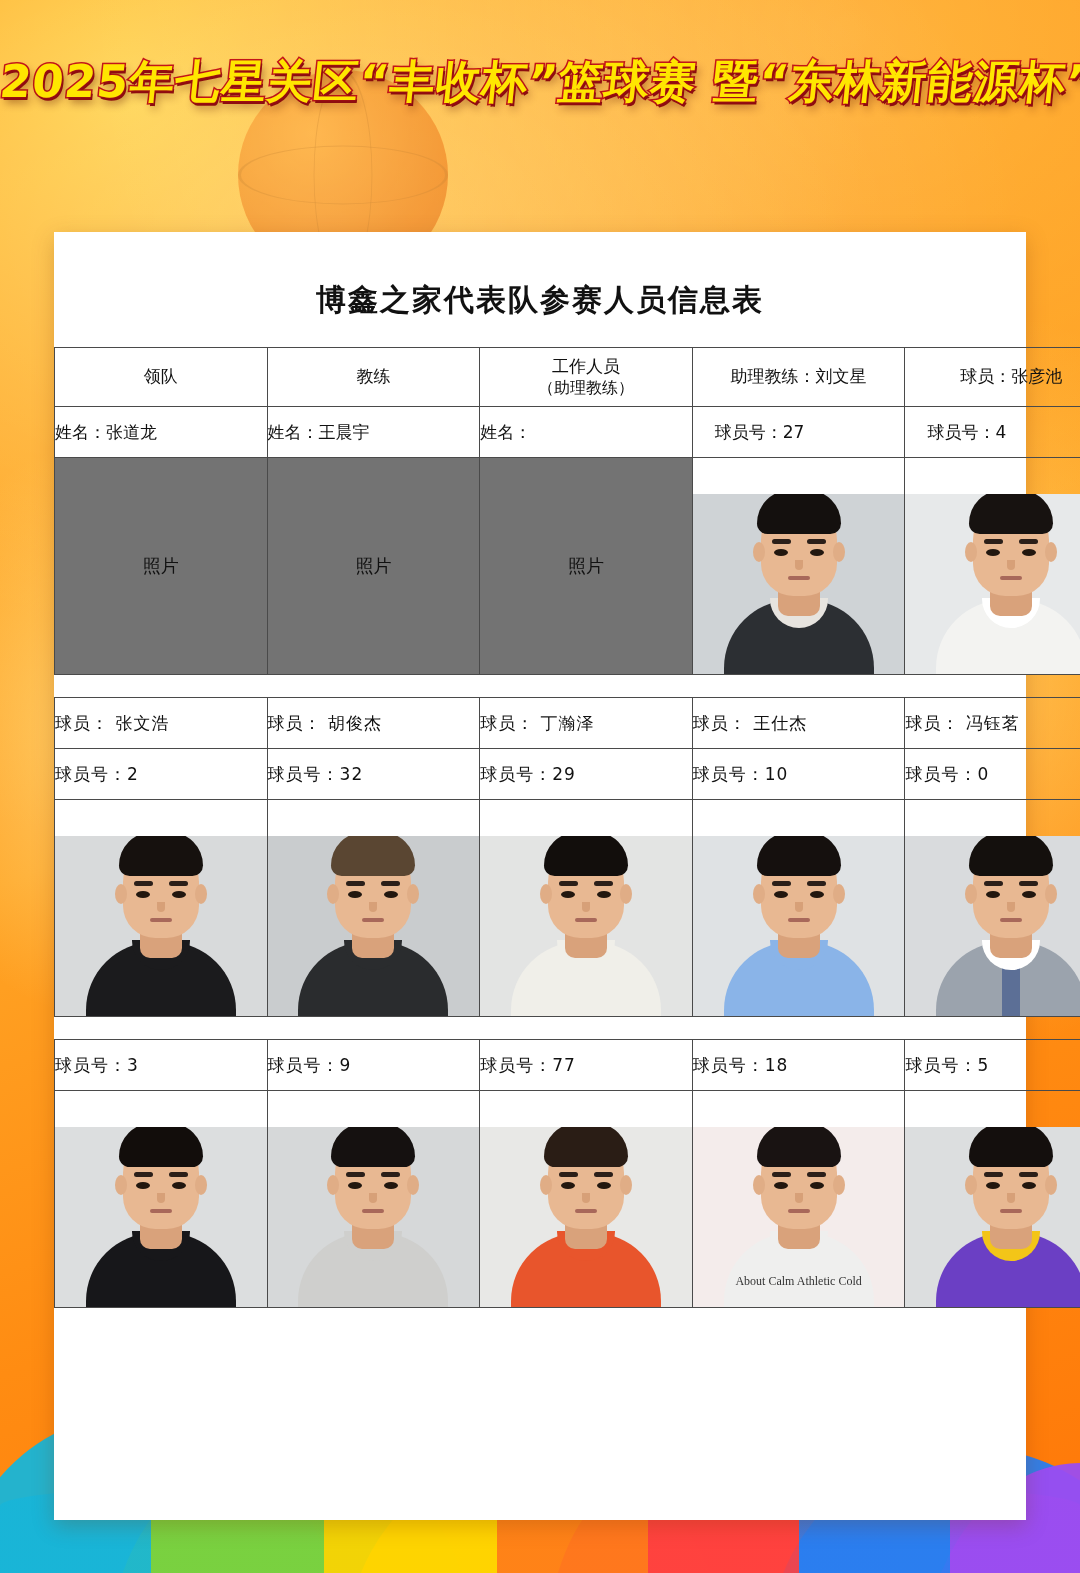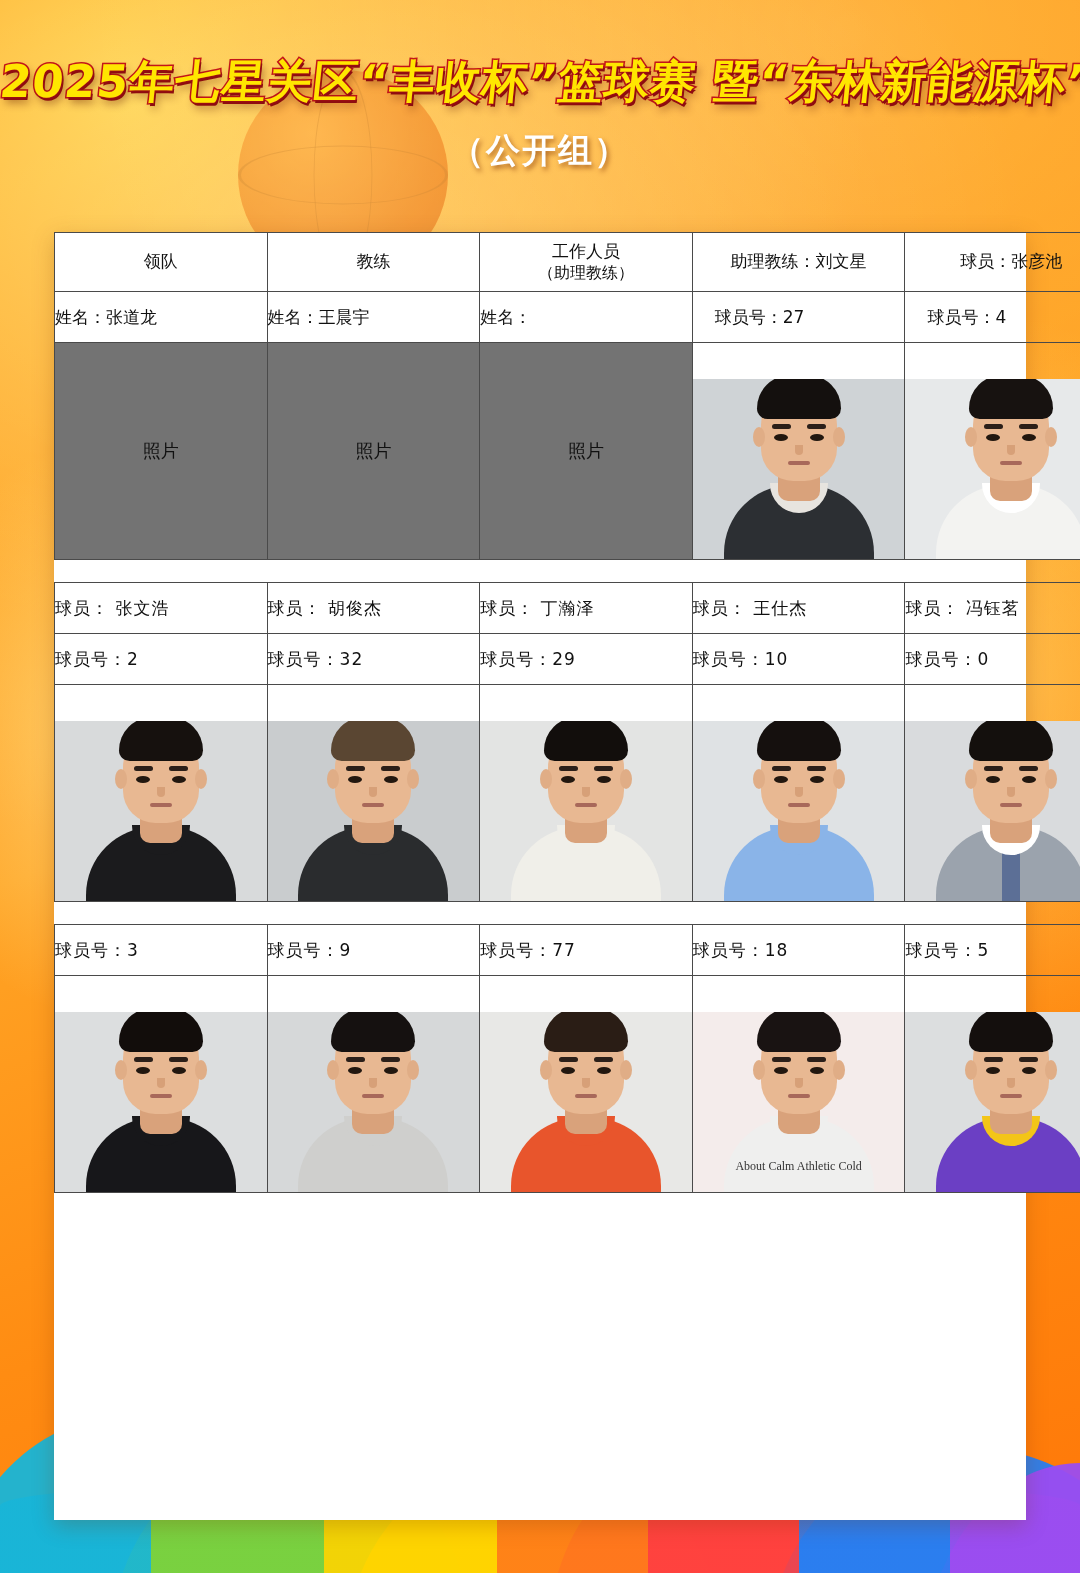--- a/index.html
+++ b/index.html
@@ -340,25 +340,25 @@
     <div class="ribbon r3"></div>
     <div class="ribbon r4"></div>
     <div class="ribbon r5"></div>
     <div class="ribbon r6"></div>
     <div class="ribbon-wave"></div>
   </div>
 </div>
 
 <div class="title-wrap">
   <div class="title-main">2025年七星关区“丰收杯”篮球赛 暨“东林新能源杯”篮球邀请赛</div>
-  <div class="title-sub">（公开组）</div>
 </div>
 
 <div class="sheet">
 
+  <div class="sheet-title">博鑫之家代表队参赛人员信息表</div>
 
   <table class="tbl">
     <colgroup>
         <col>
         <col>
         <col>
         <col>
         <col>
       </colgroup>
     <tbody>

